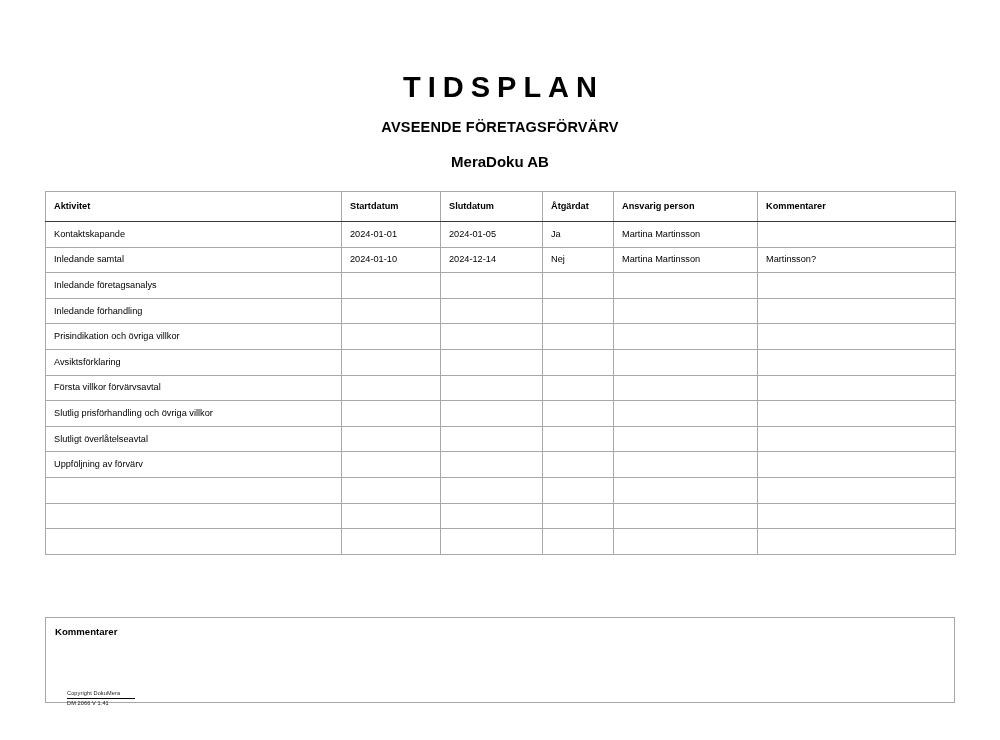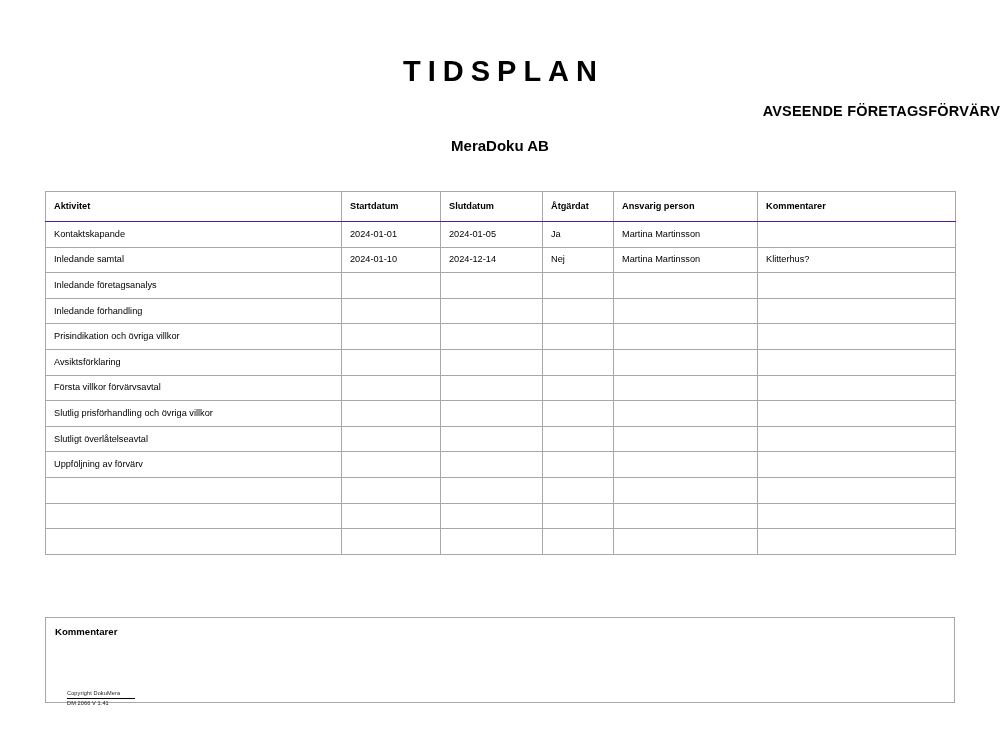--- a/index.html
+++ b/index.html
@@ -13,36 +13,35 @@
     height: 740px;
     font-family: "Liberation Sans", sans-serif;
     color: #000000;
     overflow: hidden;
     position: relative;
   }
 
   
   .doc-header {
     text-align: center;
-    padding-top: 56px;
+    padding-top: 72px;
   }
   .doc-title {
     font-size: 29px;
     font-weight: bold;
     letter-spacing: 7px;
     line-height: 1.1;
     margin: 0 0 0 7px;
   }
   .doc-subtitle {
     font-size: 14.5px;
     font-weight: bold;
     letter-spacing: 0.2px;
     margin: 16px 0 0 0;
     line-height: 1.1;
-    text-align: right;
   }
   .doc-company {
     font-size: 15px;
     font-weight: bold;
     margin: 18px 0 5px 0;
     line-height: 1.1;
   }
 
   
   .table-wrap {
@@ -163,21 +162,21 @@
           <td>Ja</td>
           <td>Martina Martinsson</td>
           <td></td>
         </tr>
         <tr>
           <td>Inledande samtal</td>
           <td>2024-01-10</td>
           <td>2024-12-14</td>
           <td>Nej</td>
           <td>Martina Martinsson</td>
-          <td>Klitterhus?</td>
+          <td>Martinsson?</td>
         </tr>
         <tr>
           <td>Inledande företagsanalys</td>
           <td></td>
           <td></td>
           <td></td>
           <td></td>
           <td></td>
         </tr>
         <tr>

